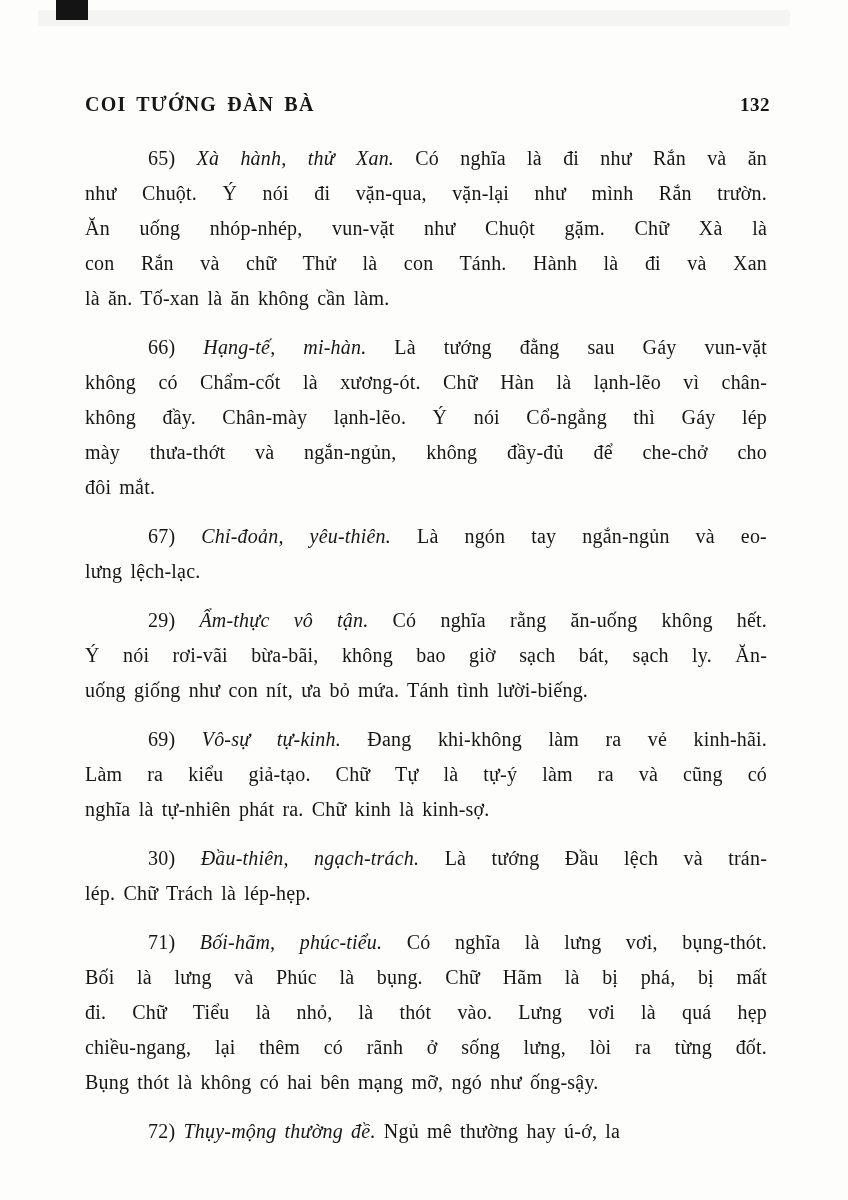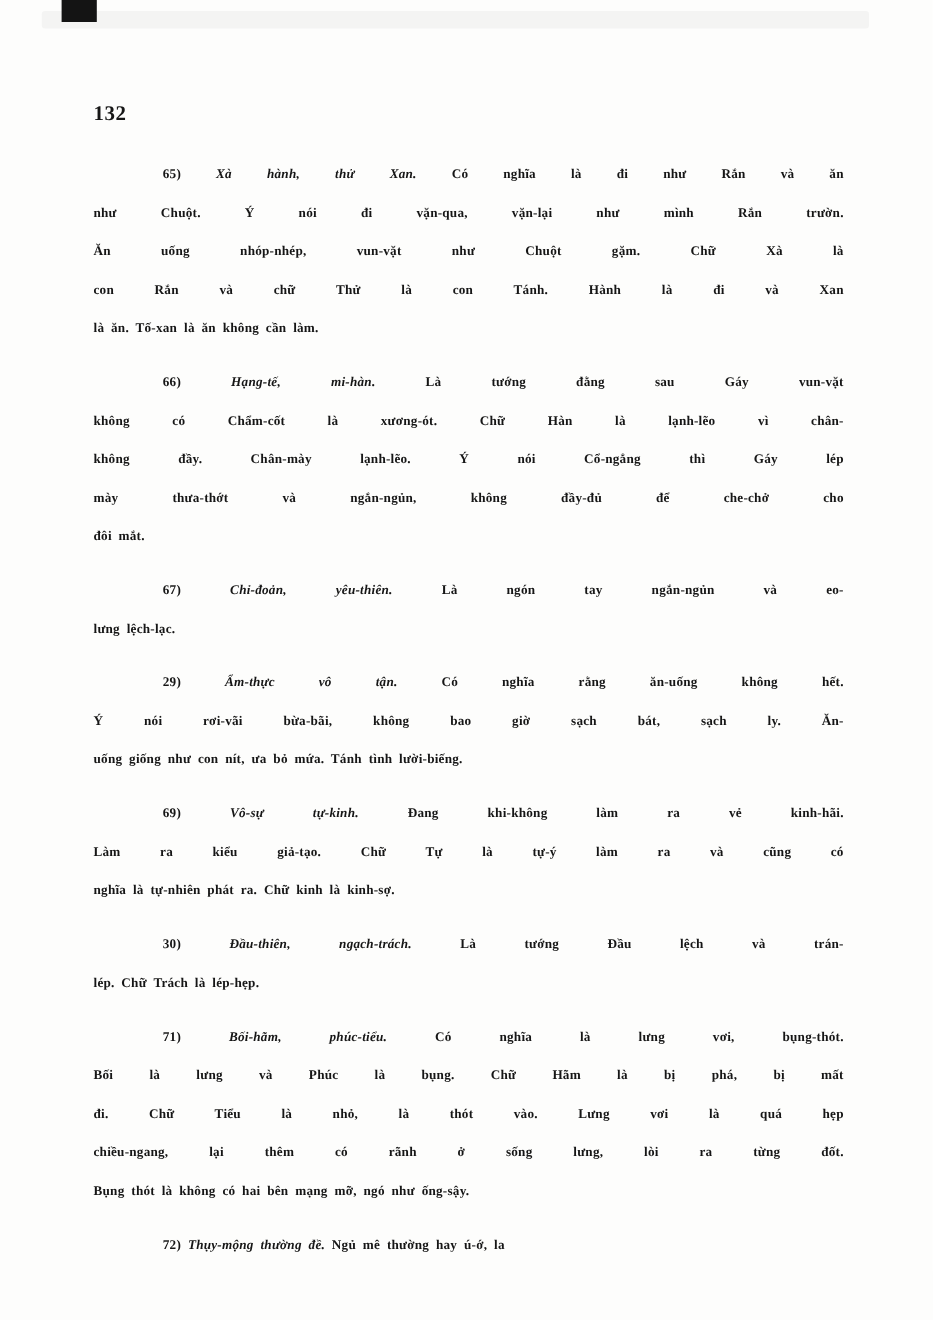--- a/index.html
+++ b/index.html
@@ -39,41 +39,42 @@
   .header .title { word-spacing: 4px; }
   .header .pagenum { letter-spacing: 0.5px; font-size: 19px; }
   .content {
     position: absolute;
     left: 85px; top: 141px;
     width: 682px;
   }
   .para { margin: 0 0 14px 0; }
   .para:last-child { margin-bottom: 0; }
   .line {
-    font-size: 12px;
-    font-weight: bold;
+    font-size: 20px;
+    font-weight: normal;
     line-height: 35px;
     text-align: justify;
     text-align-last: justify;
     word-spacing: 3px;
     letter-spacing: 0.2px;
     white-space: normal;
   }
   .line.lastline { text-align-last: left; }
   .line.firstline { text-indent: 63px; }
   .term { font-style: italic; }
 </style>
 </head>
 <body>
 
 <div class="page">
   <div class="scan-band-top"></div>
   <div class="corner-mark"></div>
 
   <div class="header">
+    <span class="title">COI TƯỚNG ĐÀN BÀ</span>
     <span class="pagenum">132</span>
   </div>
 
   <div class="content" id="paragraphs">
       <div class="para">
         <div class="line firstline"><span>65) </span><span class="term">Xà hành, thử Xan. </span><span>Có nghĩa là đi như Rắn và ăn</span></div>
         <div class="line">như Chuột. Ý nói đi vặn-qua, vặn-lại như mình Rắn trườn.</div>
         <div class="line">Ăn uống nhóp-nhép, vun-vặt như Chuột gặm. Chữ Xà là</div>
         <div class="line">con Rắn và chữ Thử là con Tánh. Hành là đi và Xan</div>
         <div class="line lastline">là ăn. Tố-xan là ăn không cần làm.</div>

